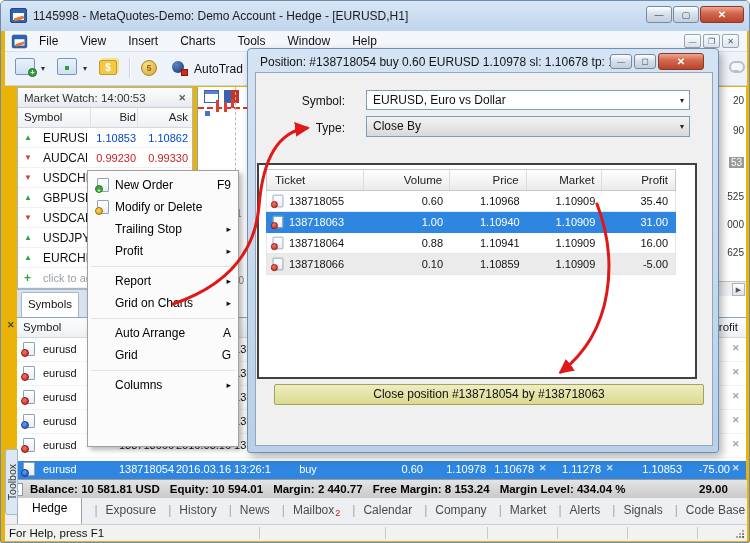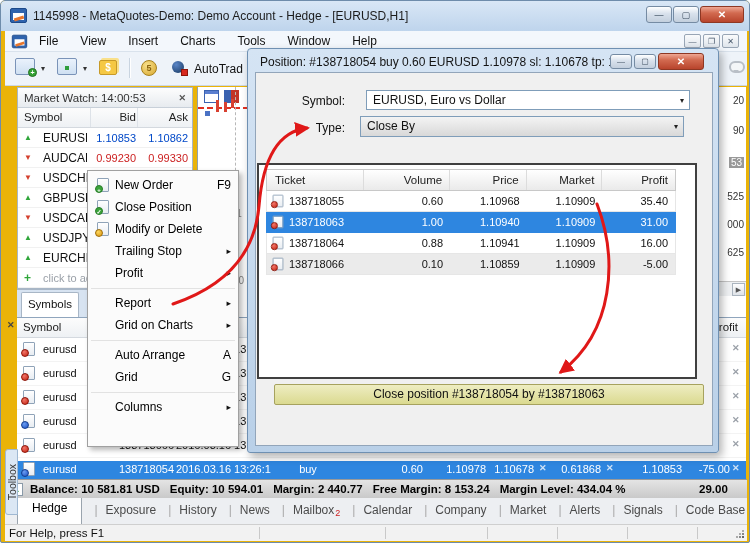--- a/index.html
+++ b/index.html
@@ -360,21 +360,21 @@
         <em class="b-blue"></em>
       </span>
     <span class="t-sym">eurusd</span>
     <span class="t-tick">138718054</span>
     <span class="t-time">2016.03.16 13:26:10</span>
     <span class="t-type">buy</span>
     <span class="t-vol">0.60</span>
     <span class="t-price">1.10978</span>
     <span class="t-sl">1.10678</span>
     <span class="t-x1 gx">✕</span>
-    <span class="t-tp">0.61868</span>
+    <span class="t-tp">1.11278</span>
     <span class="t-x2 gx">✕</span>
     <span class="t-cur">1.10853</span>
     <span class="t-prof">-75.00</span>
     <span class="t-x3 gx">✕</span>
   </div>
 
   <div class="balbar">
     <span class="balup">▲</span>
     <span class="pair"><span>Balance:</span> <span>10 581.81 USD</span></span>
     <span class="pair"><span>Equity:</span> <span>10 594.01</span></span>
@@ -425,28 +425,20 @@
           <span class="doc">
             <em class="b-green">+</em>
           </span>
         </span>
       <span class="lb">New Order</span>
         <span class="sc">F9</span>
     </div>
     <div class="mi">
       <span class="ic">
           <span class="doc">
-            <em class="b-green">✓</em>
-          </span>
-        </span>
-      <span class="lb">Close Position</span>
-    </div>
-    <div class="mi">
-      <span class="ic">
-          <span class="doc">
             <em class="b-yellow"></em>
           </span>
         </span>
       <span class="lb">Modify or Delete</span>
     </div>
     <div class="mi">
       <span class="ic"></span>
         <span class="lb">Trailing Stop</span>
         <span class="sub">▸</span>
     </div>
@@ -502,21 +494,21 @@
     <div class="dcap closeb" style="left:410px;width:46px">
         <span>✕</span>
       </div>
     <div class="dclient">
       <span class="dlabel" style="left:10px;top:21px;width:79px">Symbol:</span>
       <div class="combo" style="left:110px;top:17px;width:324px">
         <div class="cv">EURUSD, Euro vs Dollar</div>
           <span class="ca">▾</span>
       </div>
       <span class="dlabel" style="left:10px;top:48px;width:79px">Type:</span>
-      <div class="combo gray" style="left:104px;top:43px;width:324px">
+      <div class="combo gray" style="left:110px;top:43px;width:324px">
         <div class="cv">Close By</div>
           <span class="ca">▾</span>
       </div>
       <div class="gpanel">
         <div class="ttable">
           <div class="thead">
             <div class="hT">Ticket</div>
             <div class="cN w2" style="justify-content:flex-end">Volume</div>
             <div class="cN w3" style="justify-content:flex-end">Price</div>
             <div class="cN w4" style="justify-content:flex-end">Market</div>

